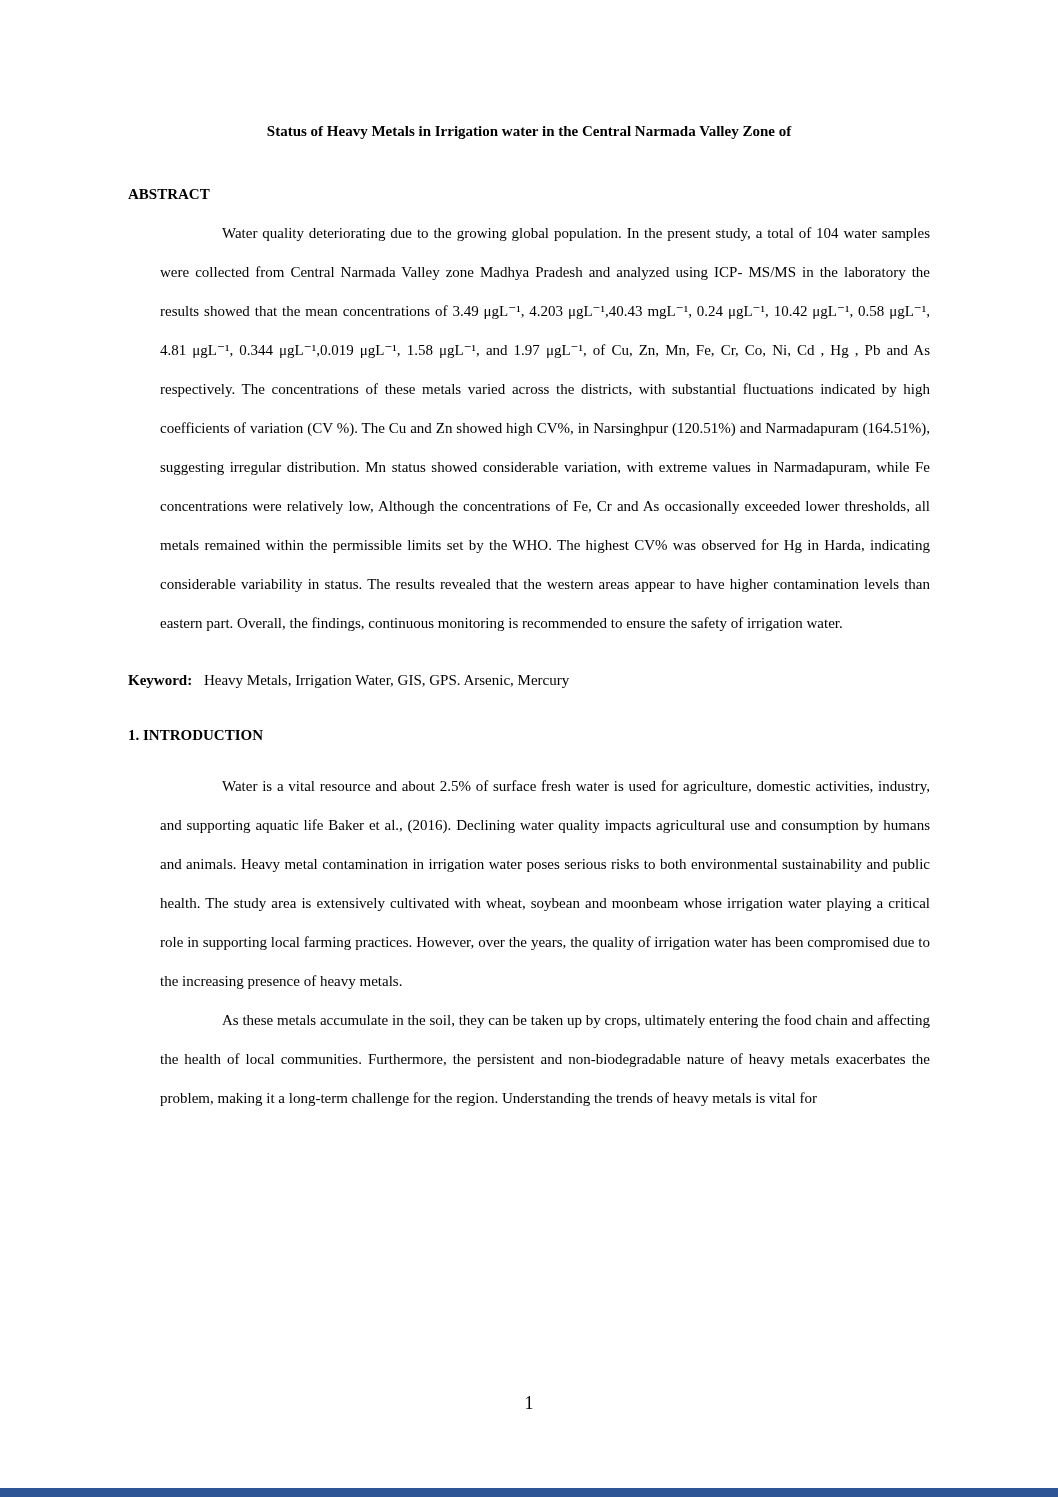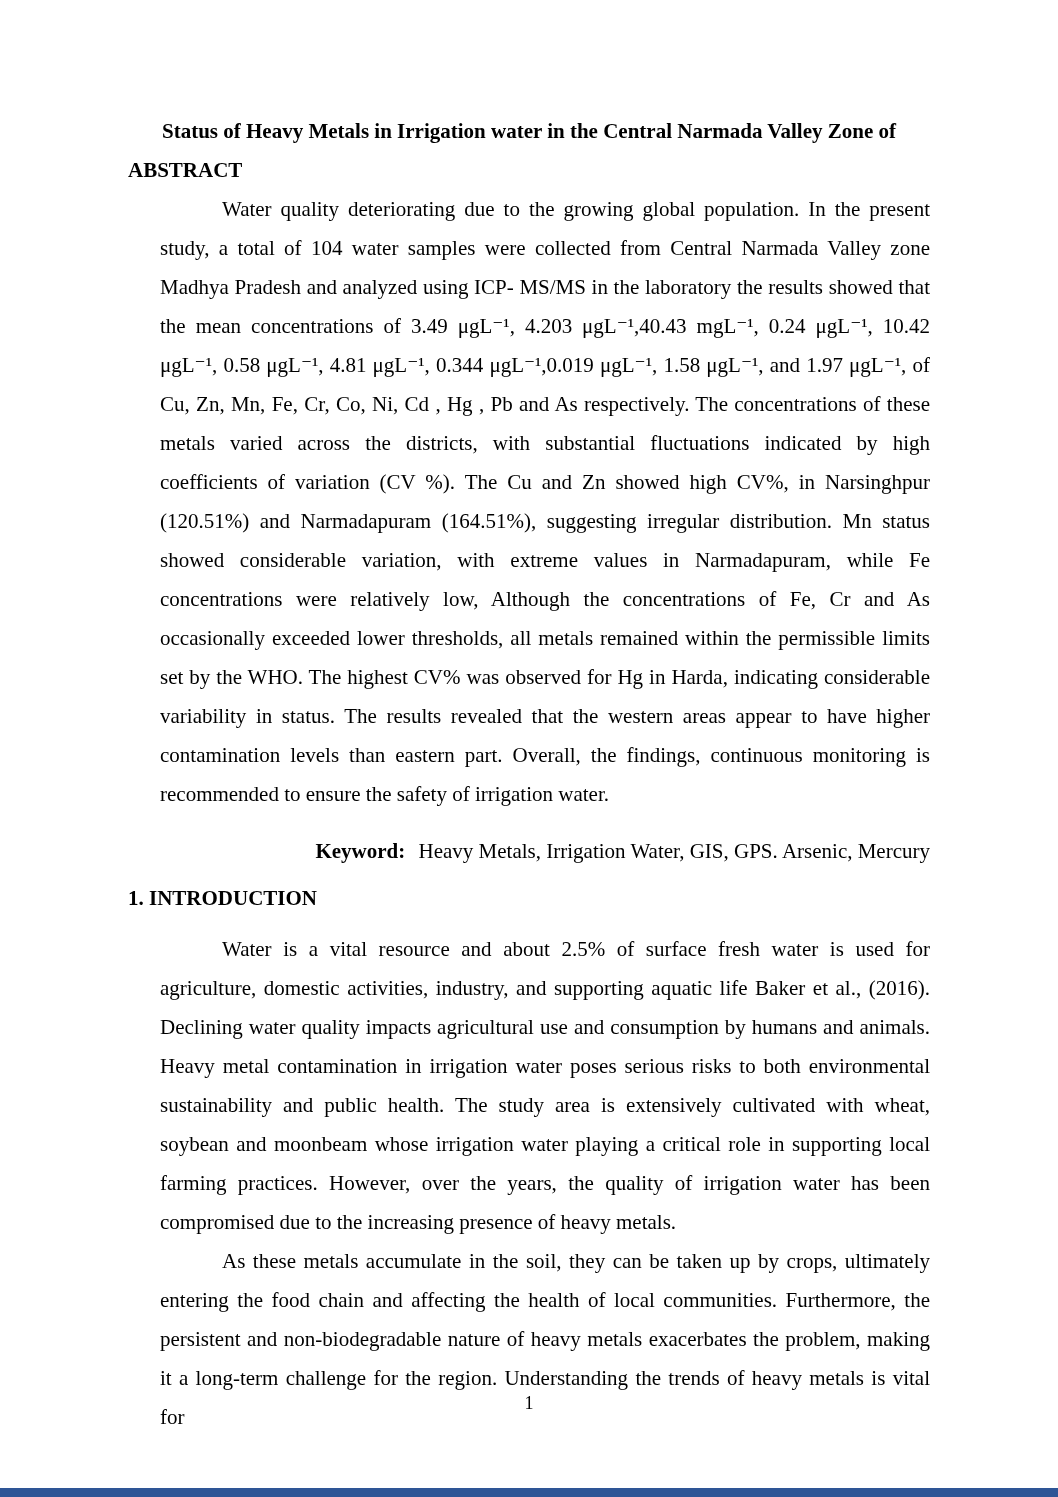--- a/index.html
+++ b/index.html
@@ -12,36 +12,37 @@
     color: #000000;
   }
   .page {
     position: absolute;
     inset: 0;
     overflow: hidden;
     background: #ffffff;
   }
   .content {
     padding: 112px 128px 0 128px;
-    font-size: 21px;
+    font-size: 15px;
     line-height: 39px;
   }
   .title-block {
     text-align: center;
     font-weight: bold;
   }
   .heading-bold {
     font-weight: bold;
+    margin-top: 24px;
   }
   p { margin: 0; text-align: justify; }
   .para { text-indent: 62px; margin-left: 32px; }
-  .keyword-line { margin-top: 18px; text-align: right; }
+  .keyword-line { margin-top: 18px; text-align: left; }
   .keyword-line .keyword-label { margin-right: 8px; }
   .intro-heading {
-    margin-top: 8px;
+    margin-top: 16px;
     font-weight: bold;
   }
   .intro-first { margin-top: 12px; }
   .page-number {
     position: absolute;
     left: 0;
     right: 0;
     bottom: 84px;
     text-align: center;
     font-size: 18px;

